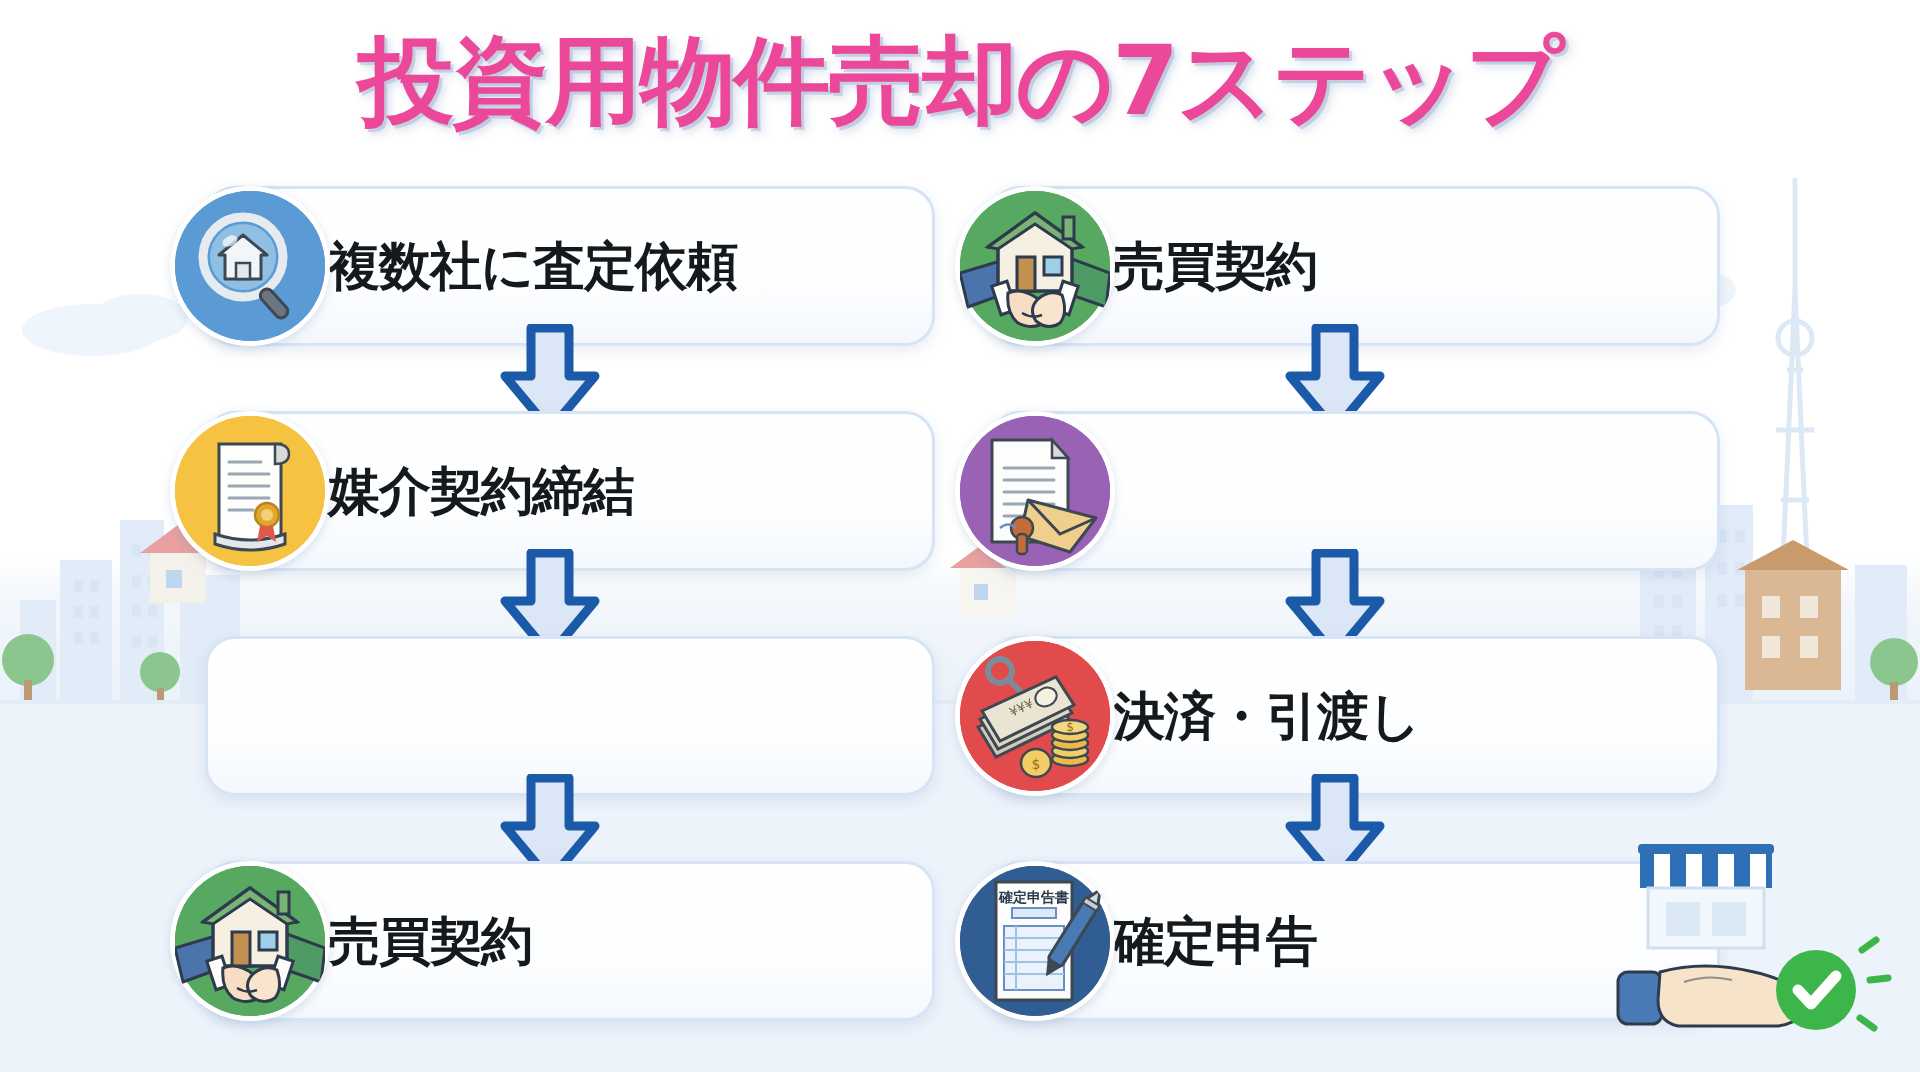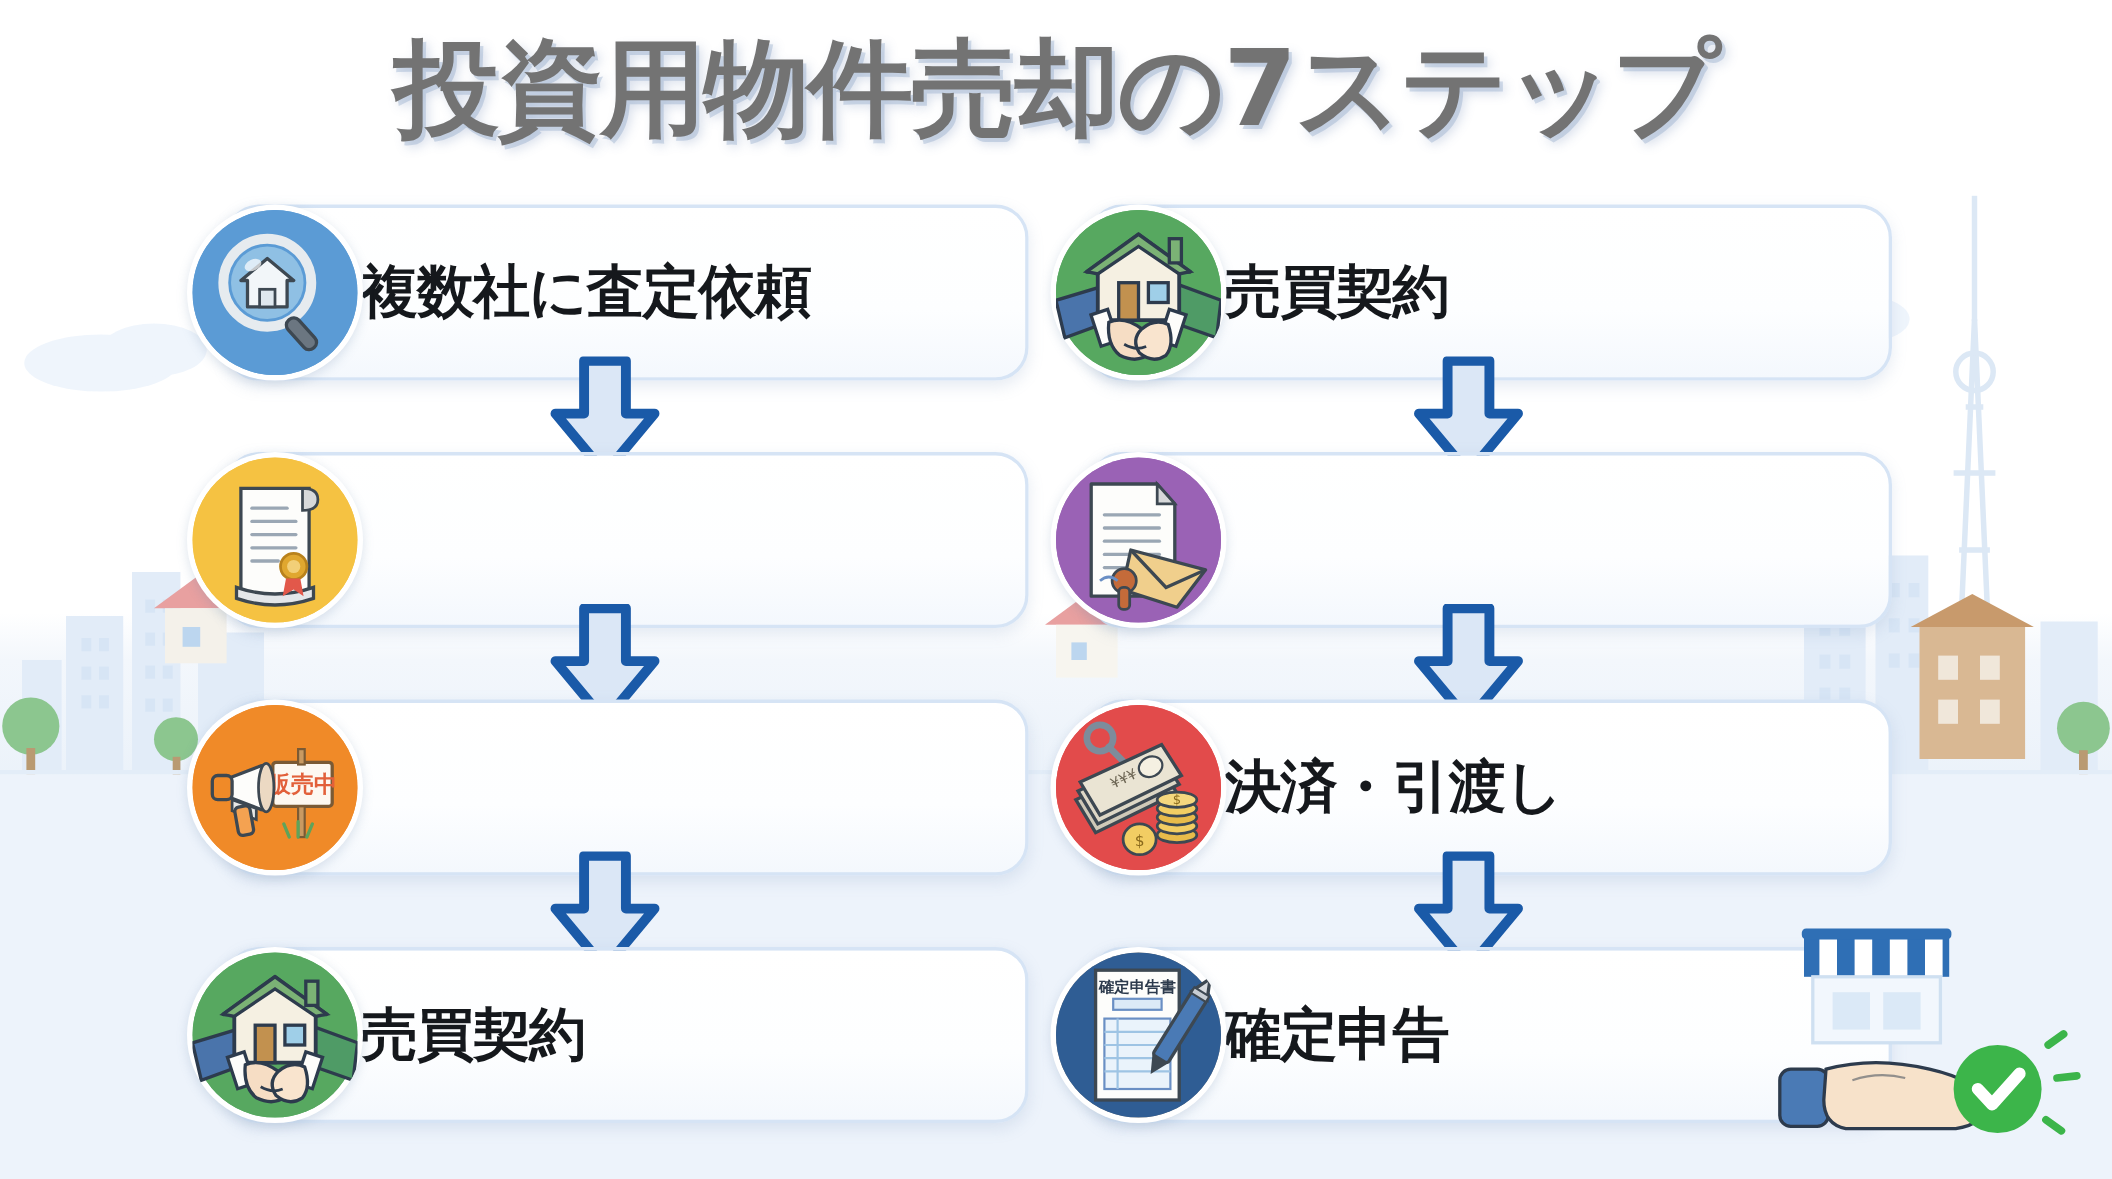--- a/index.html
+++ b/index.html
@@ -22,21 +22,21 @@
   #title {
     position: absolute;
     top: 18px; left: 0; width: 1920px;
     text-align: center;
     z-index: 10;
   }
   #title .tx {
     font-family: "DejaVu Sans", "Liberation Sans", sans-serif;
     font-size: 96px;
     font-weight: bold;
-    color: #737373;
+    color: #ec4899;
     letter-spacing: -2px;
     text-shadow: 3px 3px 0 rgba(120,150,190,0.30), 5px 5px 10px rgba(90,120,170,0.25);
     white-space: nowrap;
   }
 
   
   #flow {
     position: absolute;
     top: 150px; left: 0; width: 1920px; height: 890px;
     z-index: 8;
@@ -248,49 +248,30 @@
                 <path d="M54 82 H94"></path>
                 <path d="M54 94 H78"></path>
             </g>
             <path d="M40 118 Q75 130 110 118 L110 128 Q75 140 40 128 Z" fill="#e4e7ea" stroke="#3d4852" stroke-width="3"></path>
             <circle cx="92" cy="99" r="12" fill="#e0a72f" stroke="#b9821c" stroke-width="2.5"></circle>
             <circle cx="92" cy="99" r="6" fill="#f2cf78"></circle>
             <path d="M85 110 L82 126 L92 120 L101 126 L98 110 Z" fill="#e2584a"></path>
           </svg>
         </div>
       </div>
-    </div>
-
-    <div class="arrow-gap">
-      <svg viewBox="0 0 110 112">
-          <path d="M36 4 L74 4 L74 52 L100 52 L55 106 L10 52 L36 52 Z" fill="#dbe7f6" stroke="#1a5aa8" stroke-width="9" stroke-linejoin="round"></path>
-        </svg>
-    </div>
-
-    <div class="card">
-      <div class="card-icon">
-        <div class="disc" style="background:#f08a28;">
-          <svg viewBox="0 0 150 150">
-            <circle cx="75" cy="75" r="75" fill="#f08a28"></circle>
-
-            <rect x="73" y="52" width="54" height="40" rx="3" fill="#fdf8f1" stroke="#7a5a35" stroke-width="3"></rect>
-            <rect x="96" y="40" width="6" height="14" fill="#c99a62" stroke="#7a5a35" stroke-width="2"></rect>
-            <rect x="96" y="92" width="6" height="28" fill="#c99a62" stroke="#7a5a35" stroke-width="2"></rect>
-            <text x="100" y="79" font-family="DejaVu Sans, sans-serif" font-size="21" font-weight="bold" fill="#e2603a" text-anchor="middle">販売中</text>
-
-            <path d="M88 120 l-5 -12 M96 120 l0 -14 M104 120 l5 -12" stroke="#5fa35a" stroke-width="3" fill="none" stroke-linecap="round"></path>
-
-            <path d="M60 56 Q72 50 72 75 Q72 100 60 94 L34 84 L34 66 Z" fill="#fdfdfb" stroke="#3d4852" stroke-width="3" stroke-linejoin="round"></path>
-            <ellipse cx="67" cy="75" rx="7" ry="22" fill="#ecd9c3" stroke="#3d4852" stroke-width="2.5"></ellipse>
-            <rect x="18" y="64" width="18" height="22" rx="5" fill="#f08a28" stroke="#3d4852" stroke-width="3"></rect>
-            <path d="M36 86 L58 94 L58 104 L36 96 Z" fill="#e8e8e6" stroke="#3d4852" stroke-width="2.5"></path>
-            <rect x="40" y="92" width="14" height="26" rx="4" fill="#f4a251" stroke="#3d4852" stroke-width="3" transform="rotate(-10 47 105)"></rect>
-          </svg>
-        </div>
-      </div>
+      <span class="card-label">媒介契約締結</span>
+    </div>
+
+    <div class="arrow-gap">
+      <svg viewBox="0 0 110 112">
+          <path d="M36 4 L74 4 L74 52 L100 52 L55 106 L10 52 L36 52 Z" fill="#dbe7f6" stroke="#1a5aa8" stroke-width="9" stroke-linejoin="round"></path>
+        </svg>
+    </div>
+
+    <div class="card">
     </div>
 
     <div class="arrow-gap">
       <svg viewBox="0 0 110 112">
           <path d="M36 4 L74 4 L74 52 L100 52 L55 106 L10 52 L36 52 Z" fill="#dbe7f6" stroke="#1a5aa8" stroke-width="9" stroke-linejoin="round"></path>
         </svg>
     </div>
 
     <div class="card">
       <div class="card-icon">

